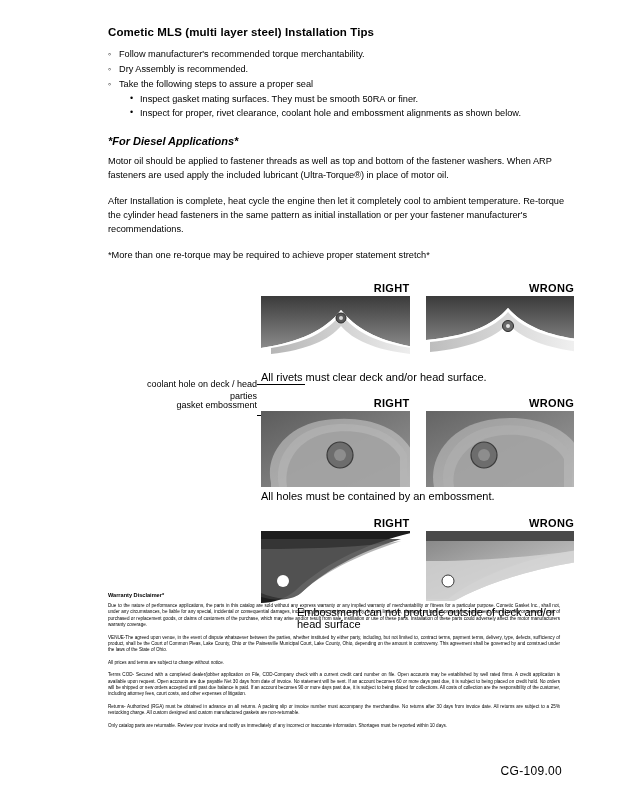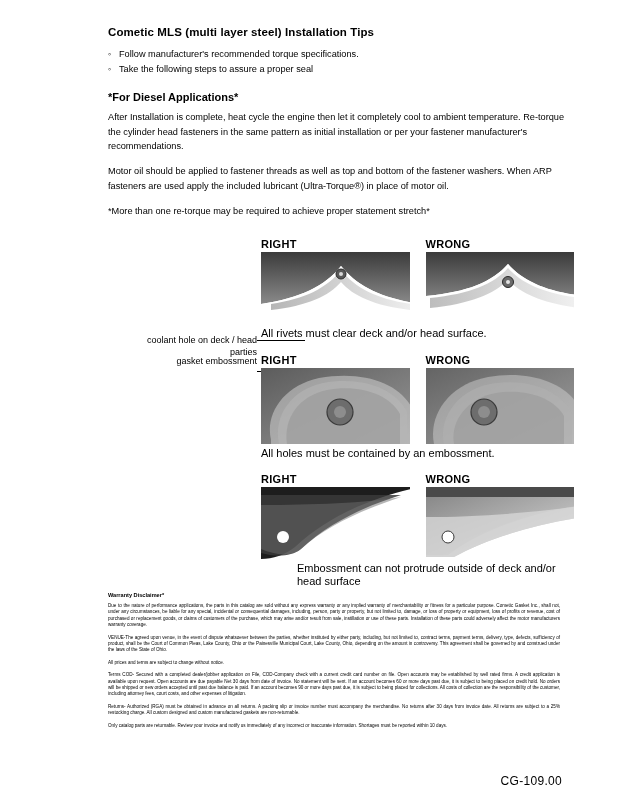--- a/index.html
+++ b/index.html
@@ -61,20 +61,21 @@
     content: "\2022";
     position: absolute;
     left: 0;
     top: -0.5px;
     font-size: 9px;
   }
   h2.subhead {
     font-size: 11px;
     font-weight: bold;
     margin: 15px 0 7px 0;
+    font-style: italic;
   }
   p.body {
     font-size: 9.2px;
     line-height: 14.3px;
     margin: 0 0 11px 0;
   }
   p.body.last {
     margin-bottom: 0;
   }
 
@@ -87,21 +88,21 @@
   .figrow {
     position: relative;
   }
   .fig-labels {
     display: flex;
     gap: 16px;
     margin-left: 130px;
   }
   .fig-label {
     width: 159px;
-    text-align: left;
+    text-align: right;
     font-size: 11px;
     font-weight: bold;
     letter-spacing: 0.3px;
     margin-bottom: 2px;
   }
   .fig-imgs {
     display: flex;
     gap: 16px;
     margin-left: 130px;
   }
@@ -154,43 +155,48 @@
   }
   .warranty p {
     font-size: 4.6px;
     line-height: 6.4px;
     margin: 0 0 6px 0;
     text-align: justify;
   }
   .docnum {
     position: absolute;
     right: 56px;
-    bottom: 12px;
+    bottom: 22px;
     font-size: 12px;
     letter-spacing: 0.3px;
   }
 </style>
 </head>
 <body>
 
 <div class="page">
 
   <h1 class="title">Cometic MLS (multi layer steel) Installation Tips</h1>
 
   <ul class="bullets">
-    <li>Follow manufacturer's recommended torque specifications.</li>
+    <li>Follow manufacturer's recommended torque merchantability.</li>
+    <li>Dry Assembly is recommended.</li>
     <li>
       <span>Take the following steps to assure a proper seal</span>
+      <ul class="sub">
+        <li>Inspect gasket mating surfaces.  They must be smooth 50RA or finer.</li>
+        <li>Inspect for proper, rivet clearance, coolant hole and embossment alignments as shown below.</li>
+      </ul>
     </li>
   </ul>
 
   <h2 class="subhead">*For Diesel Applications*</h2>
 
+  <p class="body">Motor oil should be applied to fastener threads as well as top and bottom of the fastener washers.  When ARP fasteners are used apply the included lubricant (Ultra-Torque®) in place of motor oil.</p>
   <p class="body">After Installation is complete, heat cycle the engine then let it completely cool to ambient temperature. Re-torque the cylinder head fasteners in the same pattern as initial installation or per your fastener manufacturer's recommendations.</p>
-  <p class="body">Motor oil should be applied to fastener threads as well as top and bottom of the fastener washers.  When ARP fasteners are used apply the included lubricant (Ultra-Torque®) in place of motor oil.</p>
   <p class="body last">*More than one re-torque may be required to achieve proper statement stretch*</p>
 
   <div class="figures">
 
     <div class="callouts">
       <div style="position:absolute; right:4px; top:0; width:120px;">coolant hole on deck / head parties</div>
       <div style="position:absolute; right:4px; top:21px; width:120px;">gasket embossment</div>
       <div class="callout-line" style="left:126px; top:6px; width:48px;"></div>
       <div class="callout-line" style="left:126px; top:37px; width:86px;"></div>
     </div>

